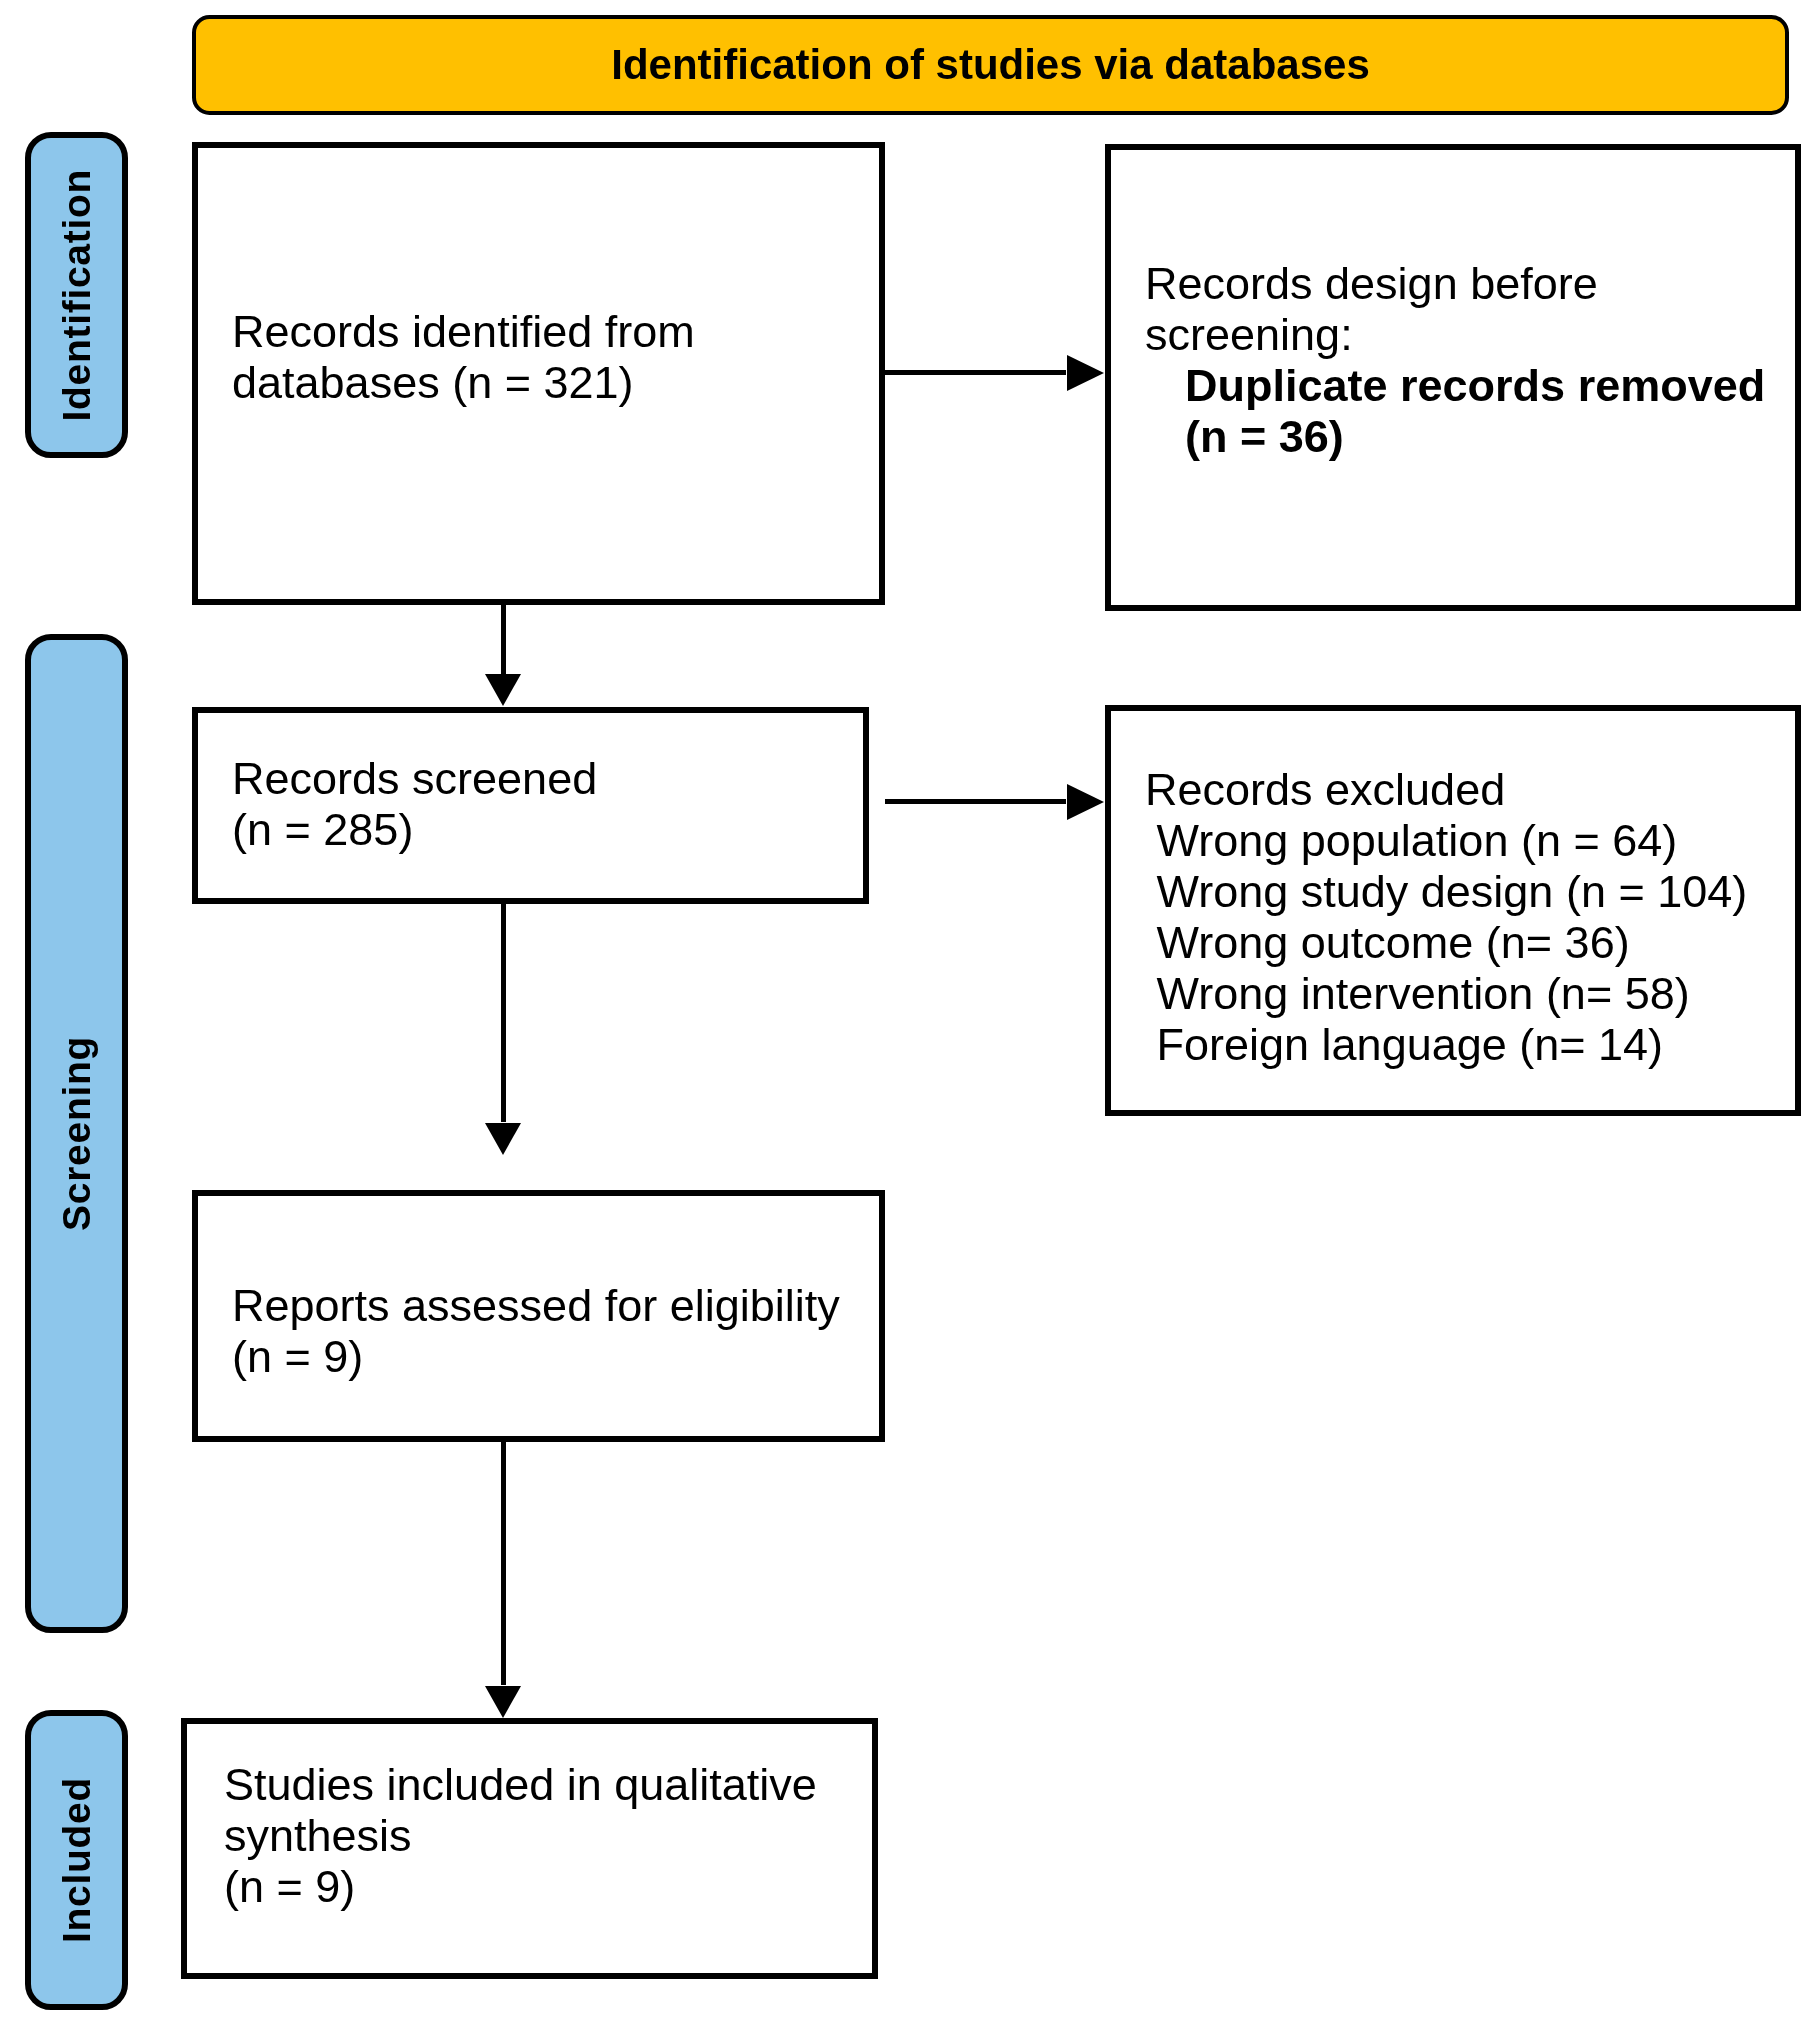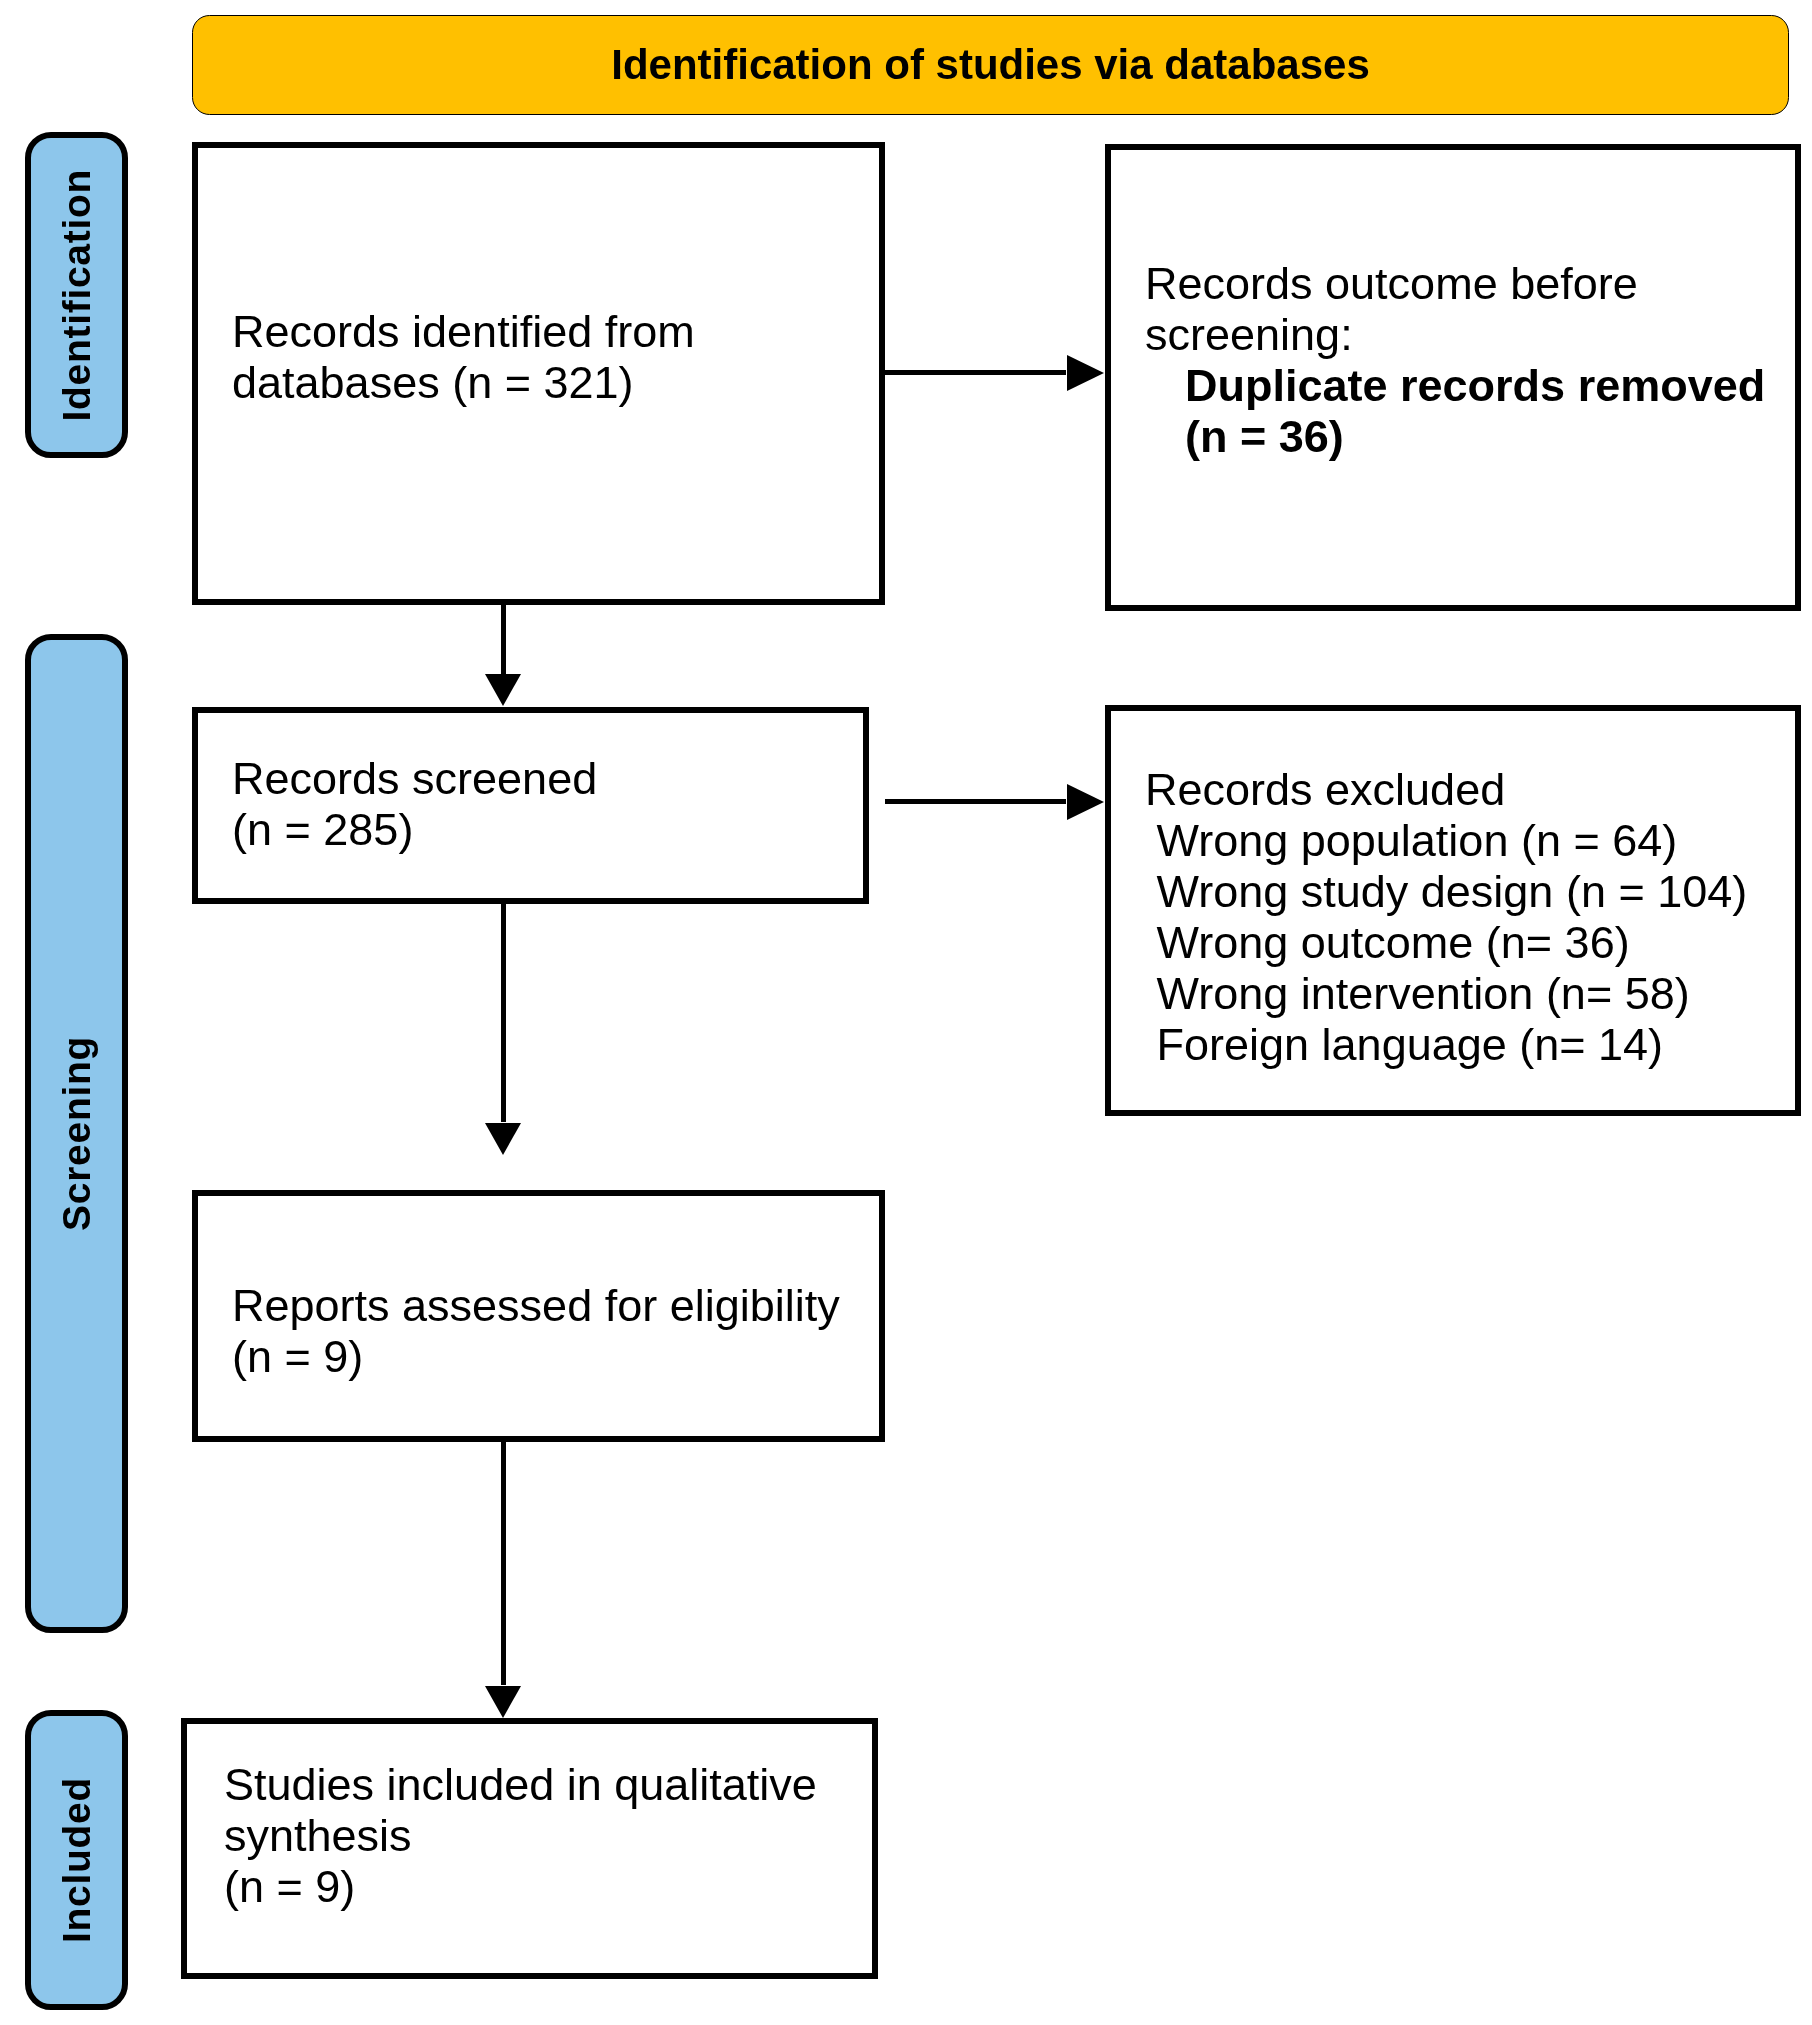--- a/index.html
+++ b/index.html
@@ -11,21 +11,21 @@
     font-family:"Liberation Sans", sans-serif;
     color:#000000;
   }
 
   
   .banner{
     position:absolute;
     left:192px; top:15px;
     width:1597px; height:100px;
     background:#FFC000;
-    border:1px solid #000000;
+    border:4px solid #000000;
     border-radius:17.5px;
     box-sizing:border-box;
     display:flex; align-items:center; justify-content:center;
   }
   .banner-label{
     font-size:42px; font-weight:bold; color:#000;
   }
 
   
   .rail{
@@ -118,21 +118,21 @@
   <div class="rail rail-included" style="background: rgb(141, 198, 235);">
     <span class="rail-text">Included</span>
   </div>
 
   <div class="box box-identified">
     <div class="pre">Records identified from
 databases (n = 321)</div>
   </div>
 
   <div class="box box-removed">
-    <div><span>Records outcome </span><span class="italic">before</span><br><span class="italic">screening</span><span>:</span></div>
+    <div><span>Records design </span><span class="italic">before</span><br><span class="italic">screening</span><span>:</span></div>
     <div class="pre detail-indent">Duplicate records removed
 (n = 36)</div>
   </div>
 
   <div class="box box-screened">
     <div class="pre">Records screened
 (n = 285)</div>
   </div>
 
   <div class="box box-excluded">

